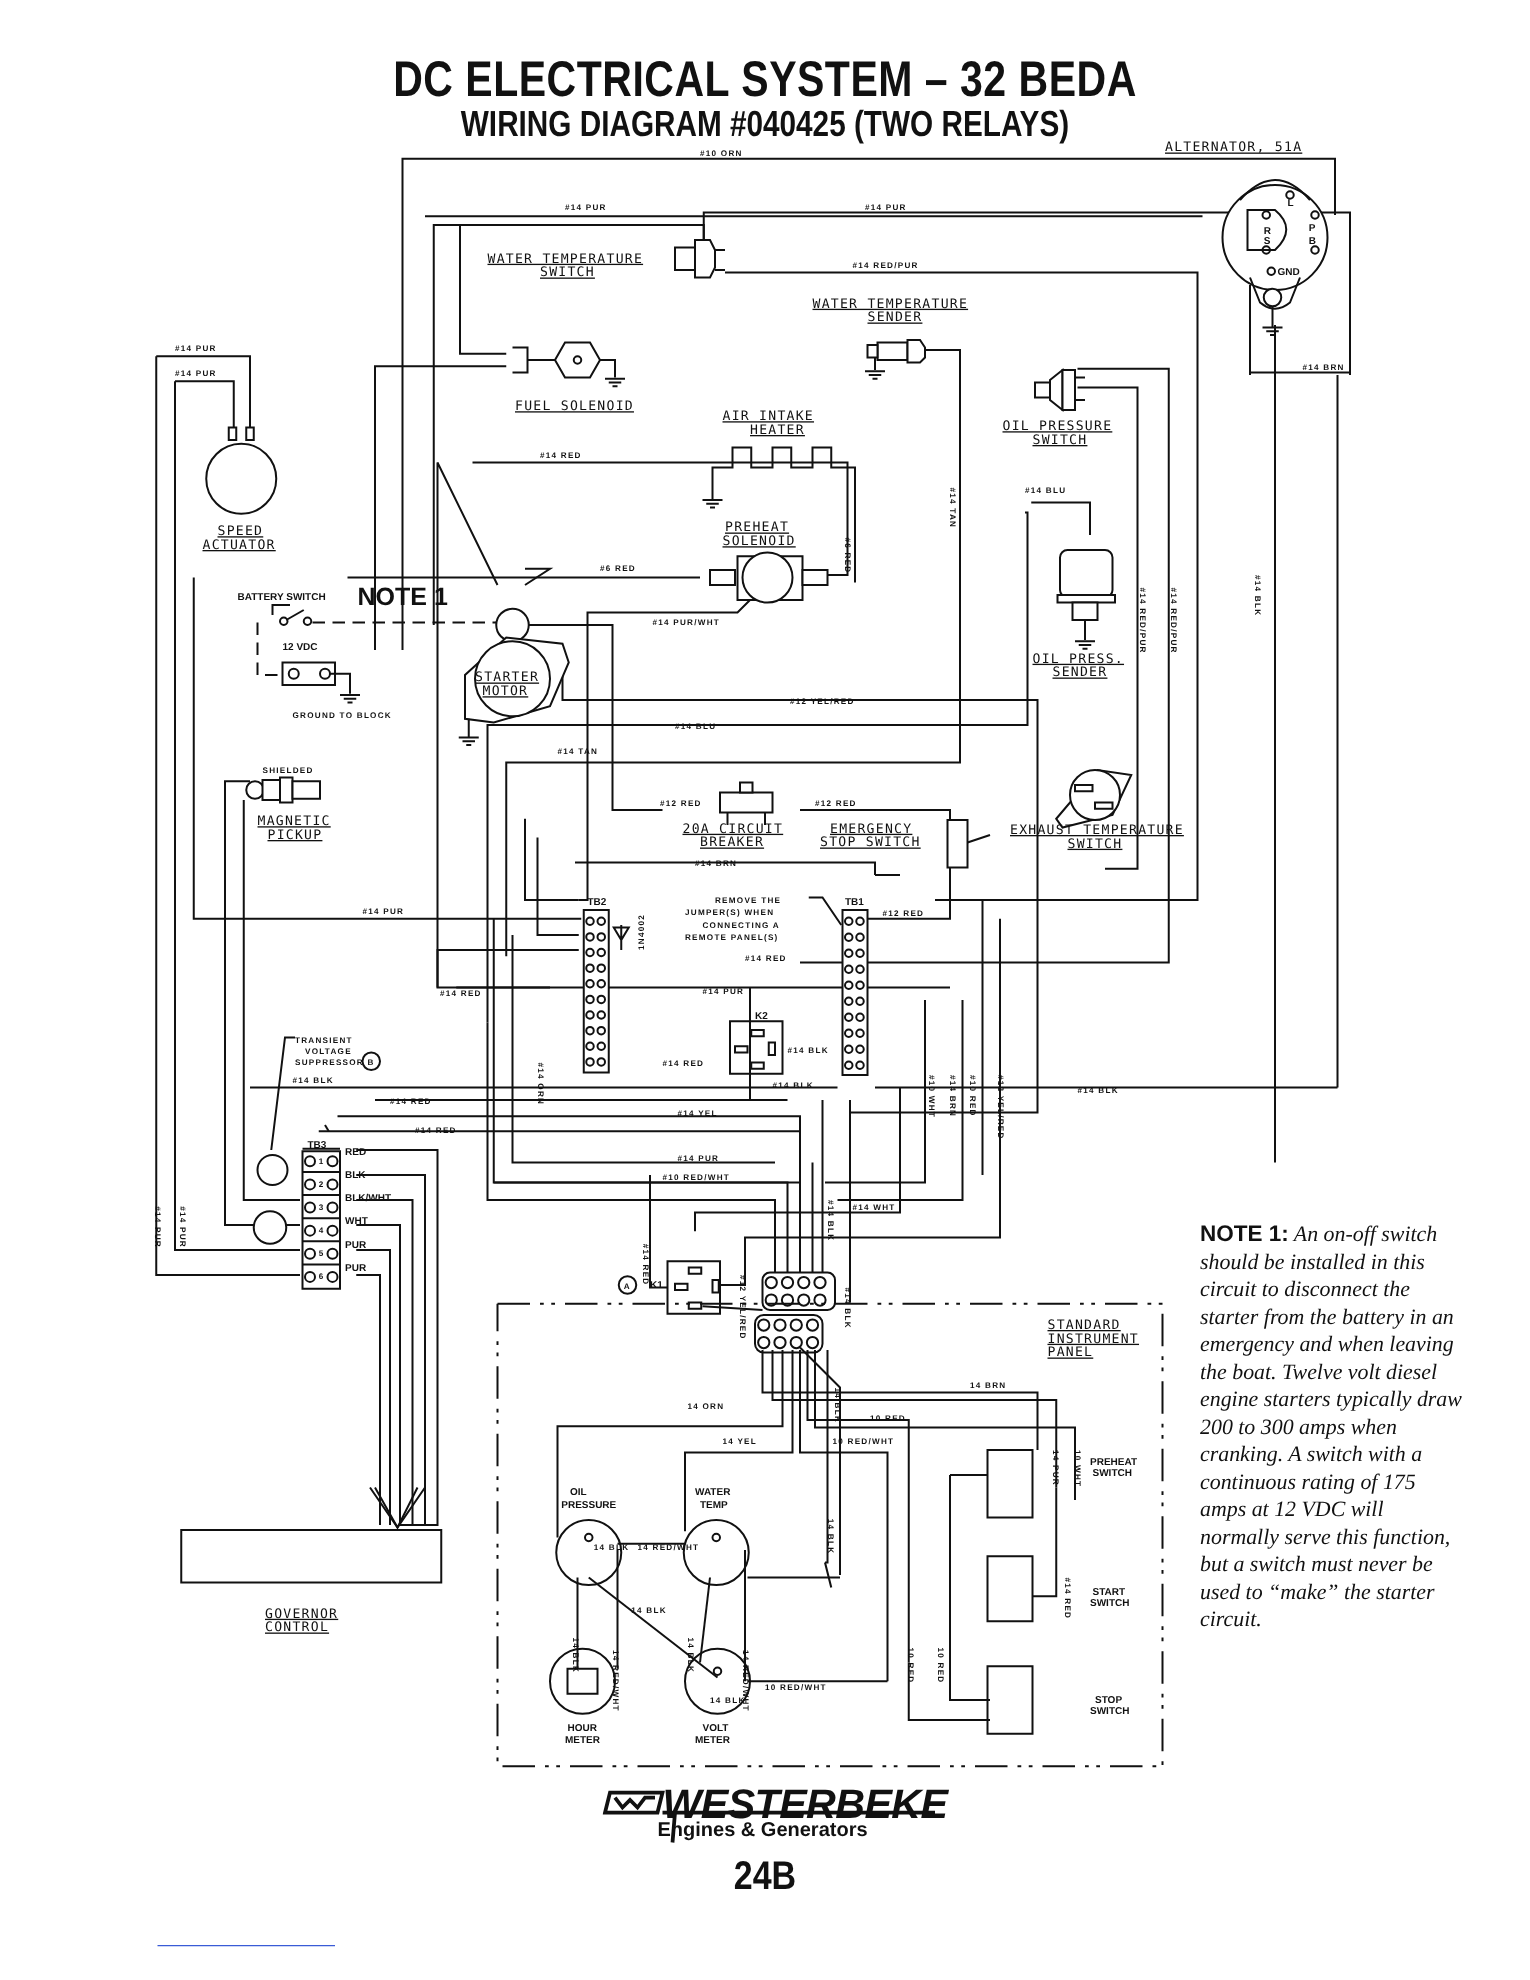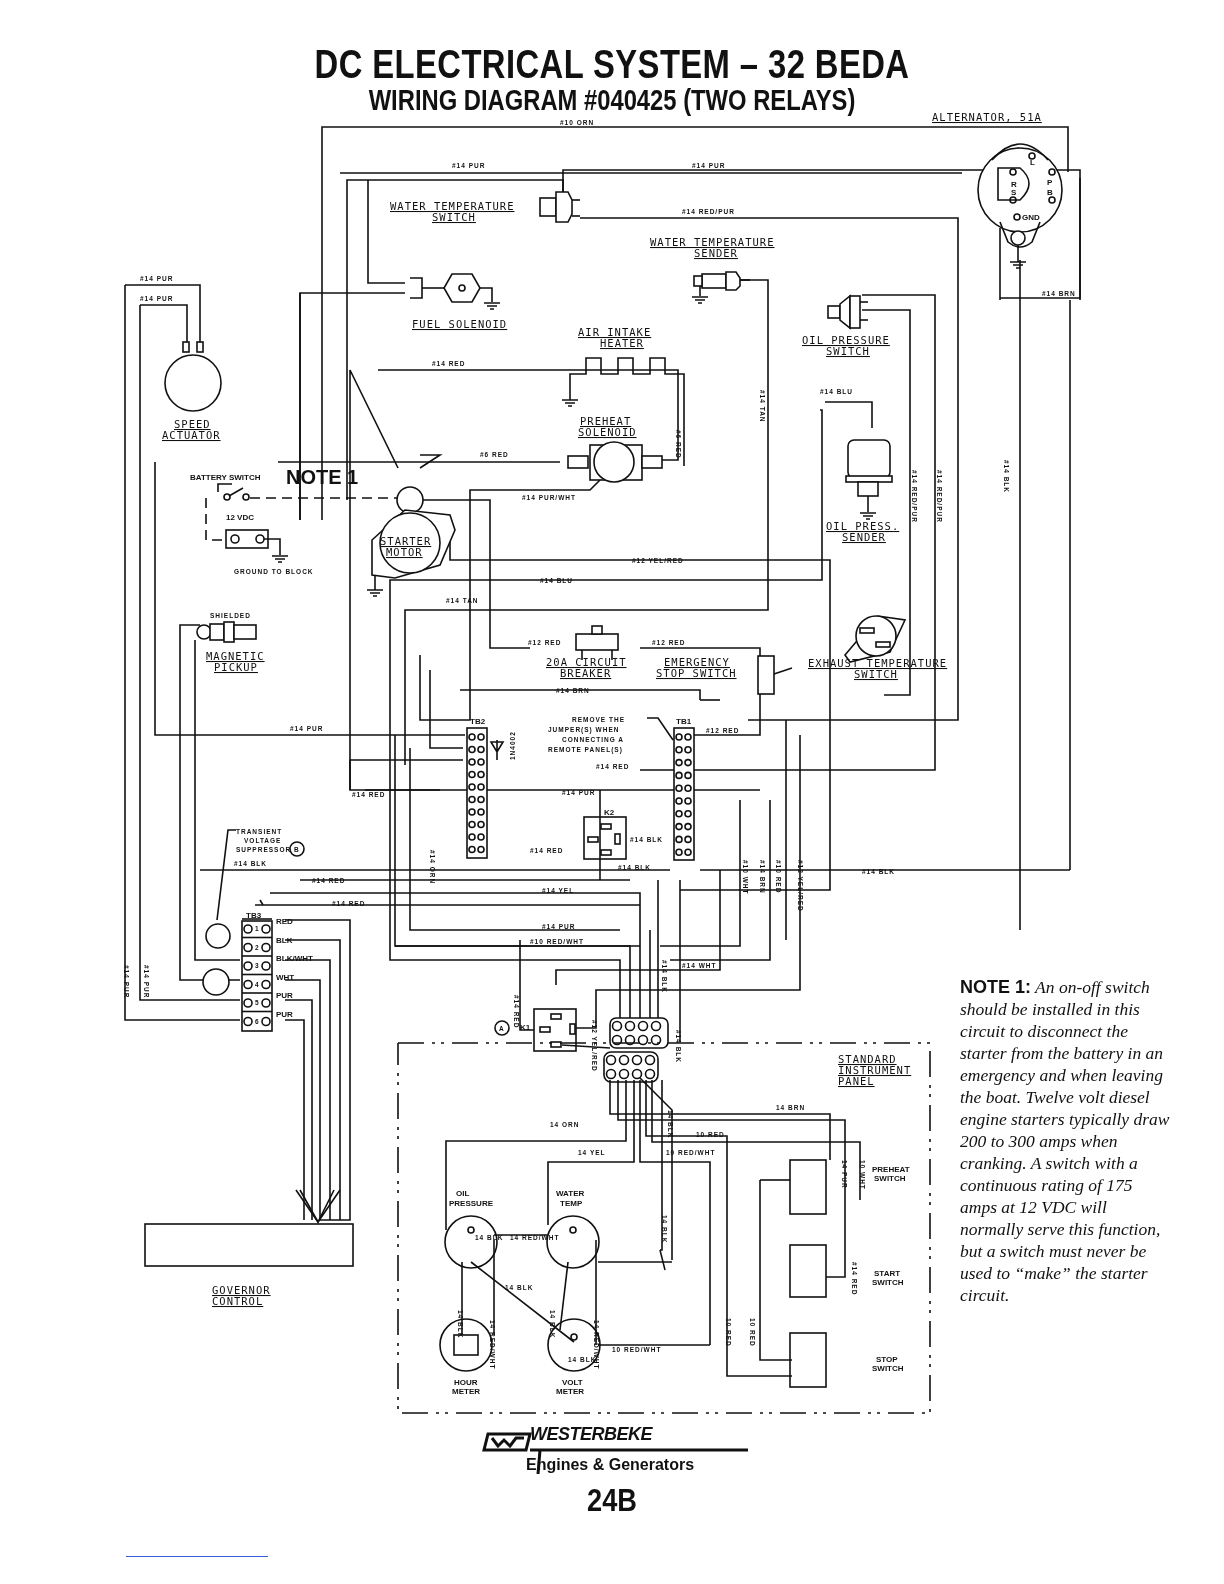--- a/index.html
+++ b/index.html
@@ -14,21 +14,21 @@
   .comp { stroke:#111; stroke-width:1.6; fill:#fff; }
   .compn { stroke:#111; stroke-width:1.6; fill:none; }
   .lbl { font-family:"DejaVu Sans Mono", monospace; font-size:10.5px; fill:#111; text-decoration:underline; letter-spacing:1px; }
   .wl { font-family:"Liberation Sans", sans-serif; font-size:6.5px; font-weight:bold; fill:#111; letter-spacing:1px; }
   .small { font-family:"Liberation Sans", sans-serif; font-size:8px; font-weight:bold; fill:#111; }
   .bold-lbl { font-family:"Liberation Sans", sans-serif; font-size:8px; font-weight:900; fill:#111; }
   .note1-tag { font-family:"Liberation Sans", sans-serif; font-size:20px; font-weight:bold; fill:#111; }
   #note { position:absolute; left:960px; top:976px; width:210px; font-family:"Liberation Serif", serif; font-style:italic; font-size:17.5px; line-height:22px; color:#111; }
   #note b { font-family:"Liberation Sans", sans-serif; font-style:normal; font-weight:bold; font-size:18px; }
   #logo { position:absolute; left:482px; top:1424px; width:270px; height:56px; }
-  #logo-brand { position:absolute; left:48px; top:0px; font-family:"Liberation Sans", sans-serif; font-weight:bold; font-style:italic; font-size:18px; letter-spacing:-0.5px; }
+  #logo-brand { position:absolute; left:48px; top:0px; font-family:"Liberation Sans", sans-serif; font-weight:bold; font-style:italic; font-size:33px; letter-spacing:-0.5px; }
   #logo-tag { position:absolute; left:44px; top:32px; font-family:"Liberation Sans", sans-serif; font-weight:bold; font-size:16px; }
   #page-num { position:absolute; left:0; width:1224px; top:1482px; text-align:center; font-family:"Liberation Sans", sans-serif; font-weight:bold; font-size:32px; transform:scaleX(0.85); }
   #bottom-link { position:absolute; left:126px; top:1556px; width:142px; height:1px; background:#3a5bd6; }
 </style>
 </head>
 <body>
 
 <div class="title" id="main-title">DC ELECTRICAL SYSTEM – 32 BEDA</div>
 <div class="title" id="sub-title">WIRING DIAGRAM #040425 (TWO RELAYS)</div>
 

